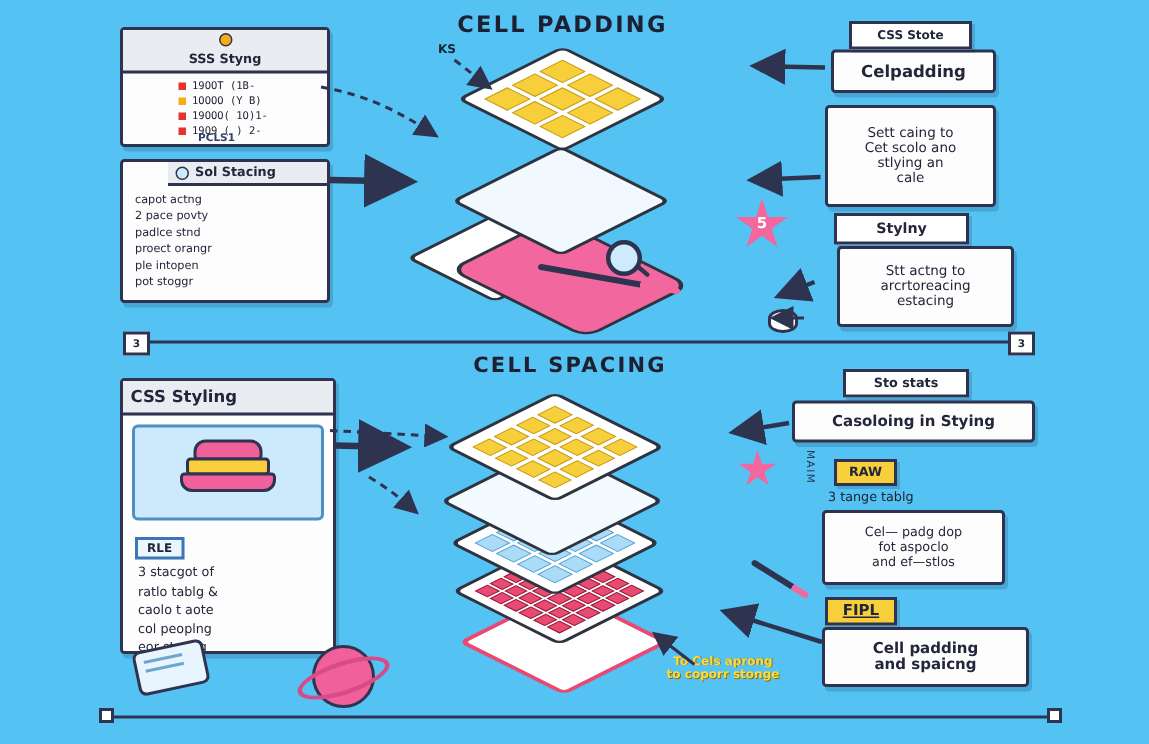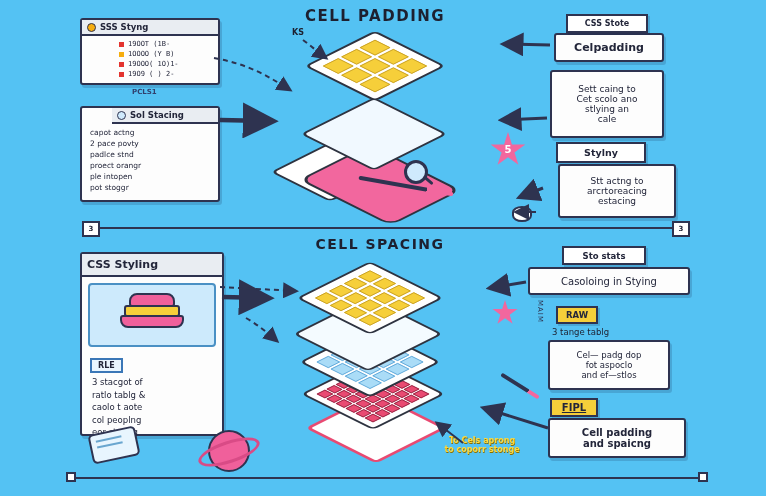--- a/index.html
+++ b/index.html
@@ -85,21 +85,21 @@
 </style>
 </head>
 <body>
 
 <div class="scene">
 
   <div class="big-title" style="left:250px;top:7px;width:250px;font-size:15px;">CELL PADDING</div>
   <div class="big-title" style="left:260px;top:236px;width:240px;font-size:14px;">CELL SPACING</div>
 
   <div class="panel" style="left:80px;top:18px;width:136px;padding-bottom:4px;">
-    <div class="panel-header" style="font-size:8.5px;">
+    <div class="panel-header" style="font-size:8.5px;flex-direction:column;">
       <span style="width:7px;height:7px;background:#f6ad0f;border:1px solid #2e3350;border-radius:50%;display:inline-block;"></span>
       <span>SSS Styng</span>
     </div>
     <div style="padding-top:3px;padding-left:31px;">
       <div class="code-line">
         <span class="bullet"></span>
         <span>19OOT (1B-</span>
       </div>
       <div class="code-line">
         <span class="bullet"></span>
@@ -188,21 +188,21 @@
     <div style="padding:3px 10px;font-size:8.5px;line-height:12.5px;">
       <div>3 stacgot of</div>
       <div>ratlo tablg &amp;</div>
       <div>caolo t aote</div>
       <div>col peoplng</div>
       <div>eor stvtlng</div>
     </div>
   </div>
 
   <div class="tagbox" style="left:562px;top:246px;width:80px;height:15px;font-size:8.5px;">Sto stats</div>
-  <div class="textbox" style="left:528px;top:267px;width:158px;height:24px;font-size:10px;font-weight:normal;">Casoloing in Stying</div>
+  <div class="textbox" style="left:528px;top:267px;width:158px;height:24px;font-size:10px;font-weight:bold;">Casoloing in Stying</div>
   <div class="vertical-label" style="left:536px;top:300px;">MAIM</div>
   <div class="tagbox tag-yellow" style="left:556px;top:306px;width:38px;height:14px;font-size:8.5px;">RAW</div>
   <div class="small-label" style="left:552px;top:327px;font-size:8.5px;font-weight:normal;">3 tange tablg</div>
   <div class="textbox pre" style="left:548px;top:340px;width:118px;height:46px;font-size:8.5px;">Cel— padg dop
 fot aspoclo
 and ef—stlos</div>
   <div class="tagbox tag-yellow" style="left:550px;top:398px;width:44px;height:15px;font-size:10px;text-decoration:underline;">FIPL</div>
   <div class="textbox pre" style="left:548px;top:418px;width:134px;height:36px;font-size:10px;font-weight:bold;">Cell padding
 and spaicng</div>
 

